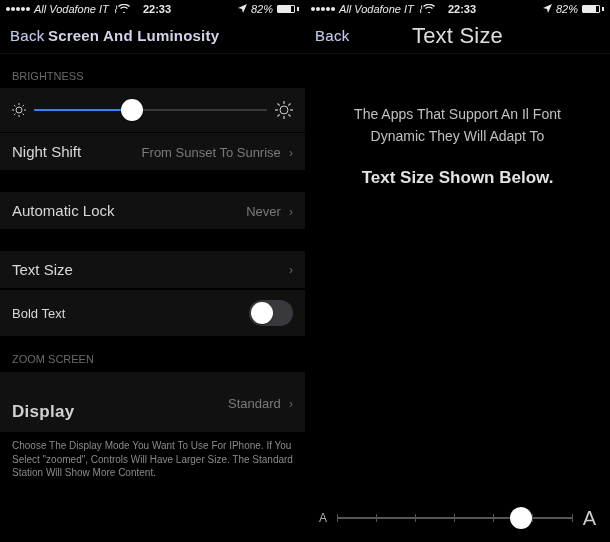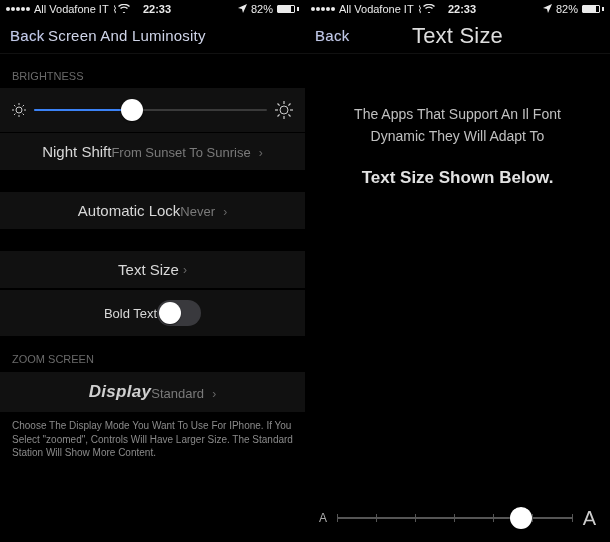--- a/index.html
+++ b/index.html
@@ -23,21 +23,21 @@
   
   .status {
     height: 18px;
     display: flex;
     align-items: center;
     justify-content: space-between;
     padding: 0 6px;
     font-size: 11px;
     color: #eaeaea;
   }
-  .status .left, .status .right { display: flex; align-items: center; gap: 4px; }
+  .status .left, .status .right { display: flex; align-items: center; gap: 4px; font-style: italic; }
   .status .center { position: absolute; left: 9px; right: 0; text-align: center; pointer-events: none; font-weight: 600; }
   .sig-dots { display: flex; gap: 1px; }
   .sig-dots span { width: 4px; height: 4px; border-radius: 50%; background: #eaeaea; display: inline-block; }
   .wifi::before { content: "\2307"; font-size: 10px; }
   .wifi { font-size: 0; }
   .wifi svg { width: 12px; height: 9px; }
   .loc svg { width: 9px; height: 9px; }
   .batt { display: flex; align-items: center; gap: 2px; }
   .batt-body { width: 18px; height: 8px; border: 1px solid #eaeaea; border-radius: 1px; position: relative; }
   .batt-fill { position: absolute; left: 0; top: 0; bottom: 0; width: 82%; background: #eaeaea; }
@@ -58,20 +58,21 @@
     text-shadow: 0 0 1px #556;
   }
   .nav .title {
     color: #cfd4e8;
     font-size: 15px;
     position: absolute;
     left: 0; right: 0;
     text-align: left;
     padding-left: 48px;
     letter-spacing: 0.2px;
+    font-weight: bold;
   }
   .nav .title-center {
     color: #dedede;
     font-size: 22px;
     font-weight: 500;
     position: absolute;
     left: 0; right: 0;
     text-align: center;
     letter-spacing: 0.2px;
   }
@@ -82,21 +83,21 @@
     text-transform: uppercase;
     padding: 16px 12px 6px;
   }
   .row {
     background: #111;
     border-top: 1px solid #000;
     border-bottom: 1px solid #000;
     padding: 10px 12px;
     display: flex;
     align-items: center;
-    justify-content: center;
+    justify-content: space-between;
     color: #d8d8d8;
     font-size: 15px;
   }
   .row .value { color: #7a7a7a; font-size: 13px; }
   .chevron { color: #666; margin-left: 4px; font-size: 12px; }
   .gap { height: 20px; }
   .footer-note {
     color: #8a8a8a;
     font-size: 10px;
     line-height: 1.35;
@@ -200,21 +201,21 @@
   .ticks span { width: 1px; height: 8px; background: #555; display: inline-block; }
   .size-knob {
     position: absolute;
     top: 50%;
     width: 22px; height: 22px;
     border-radius: 50%;
     background: #fff;
     transform: translate(-50%, -50%);
     box-shadow: 0 1px 2px rgba(0,0,0,0.7);
   }
-  .disp-label { font-size: 17px; font-weight: 700; font-style: italic; letter-spacing: 0.3px; color: #d0d0d0; }
+  .disp-label { font-size: 17px; font-weight: 700; letter-spacing: 0.3px; color: #d0d0d0; margin-top: 20px; }
 </style>
 </head>
 <body>
 
 <div class="pane pane-left">
 
   <div class="status">
     <div class="left">
       <span class="sig-dots">
           <span></span>

